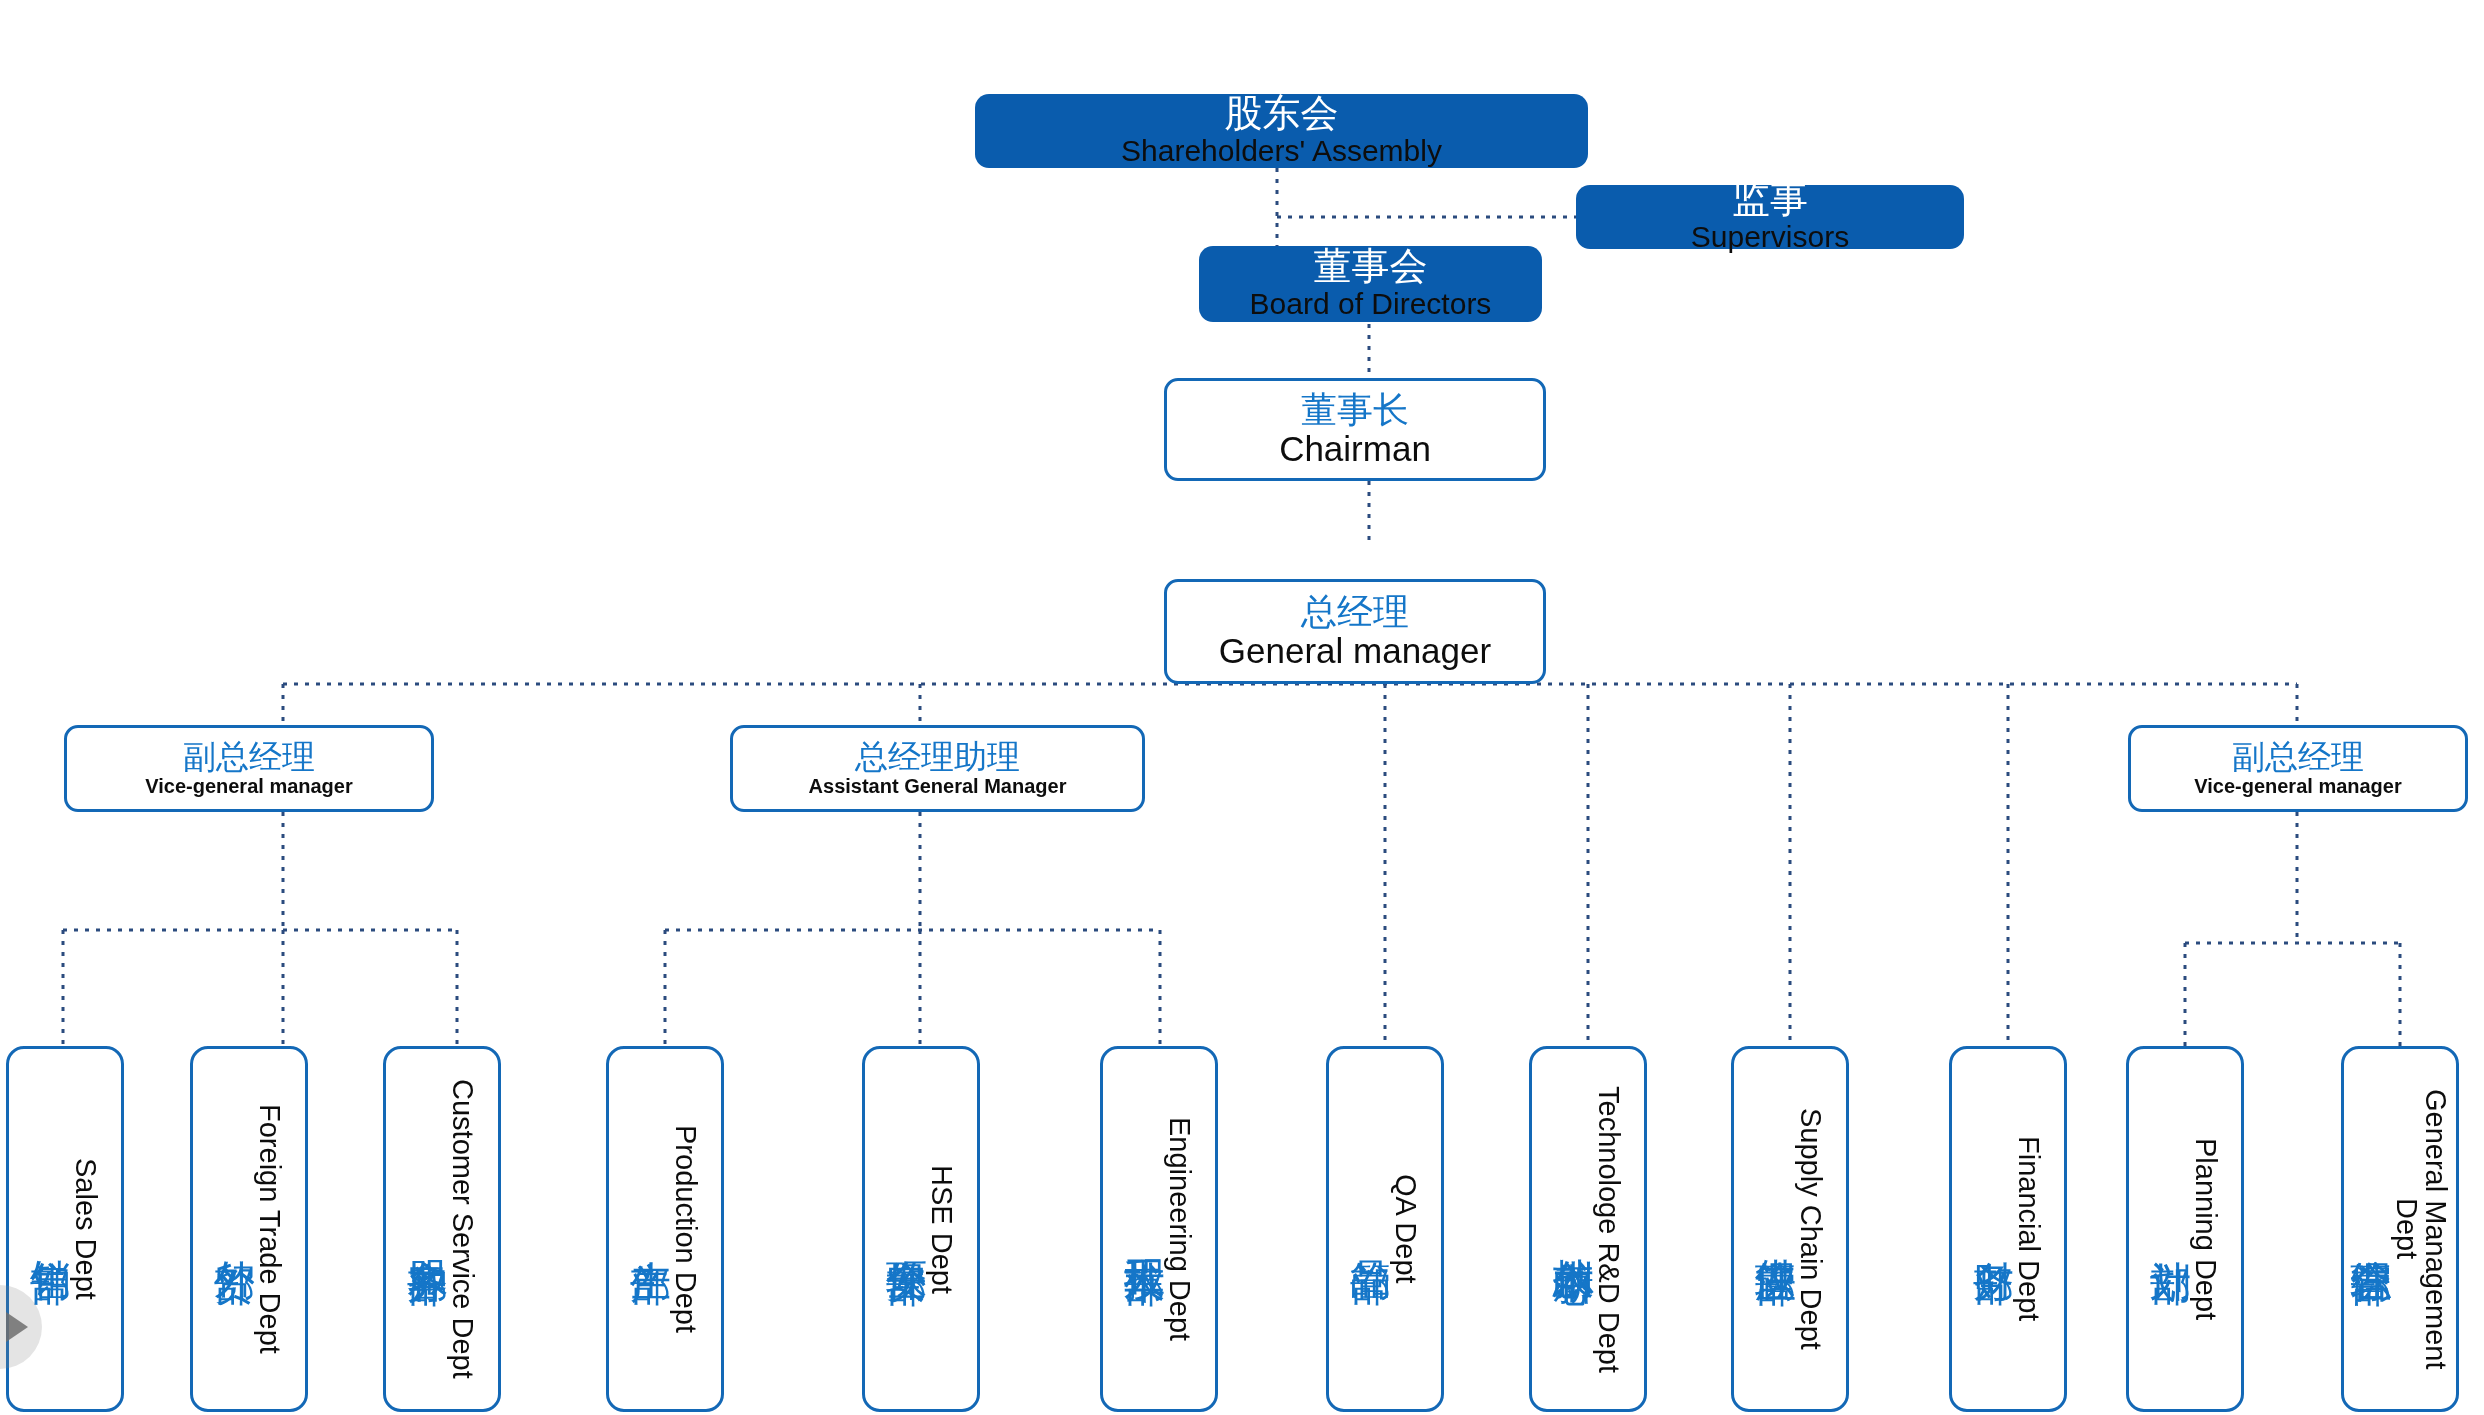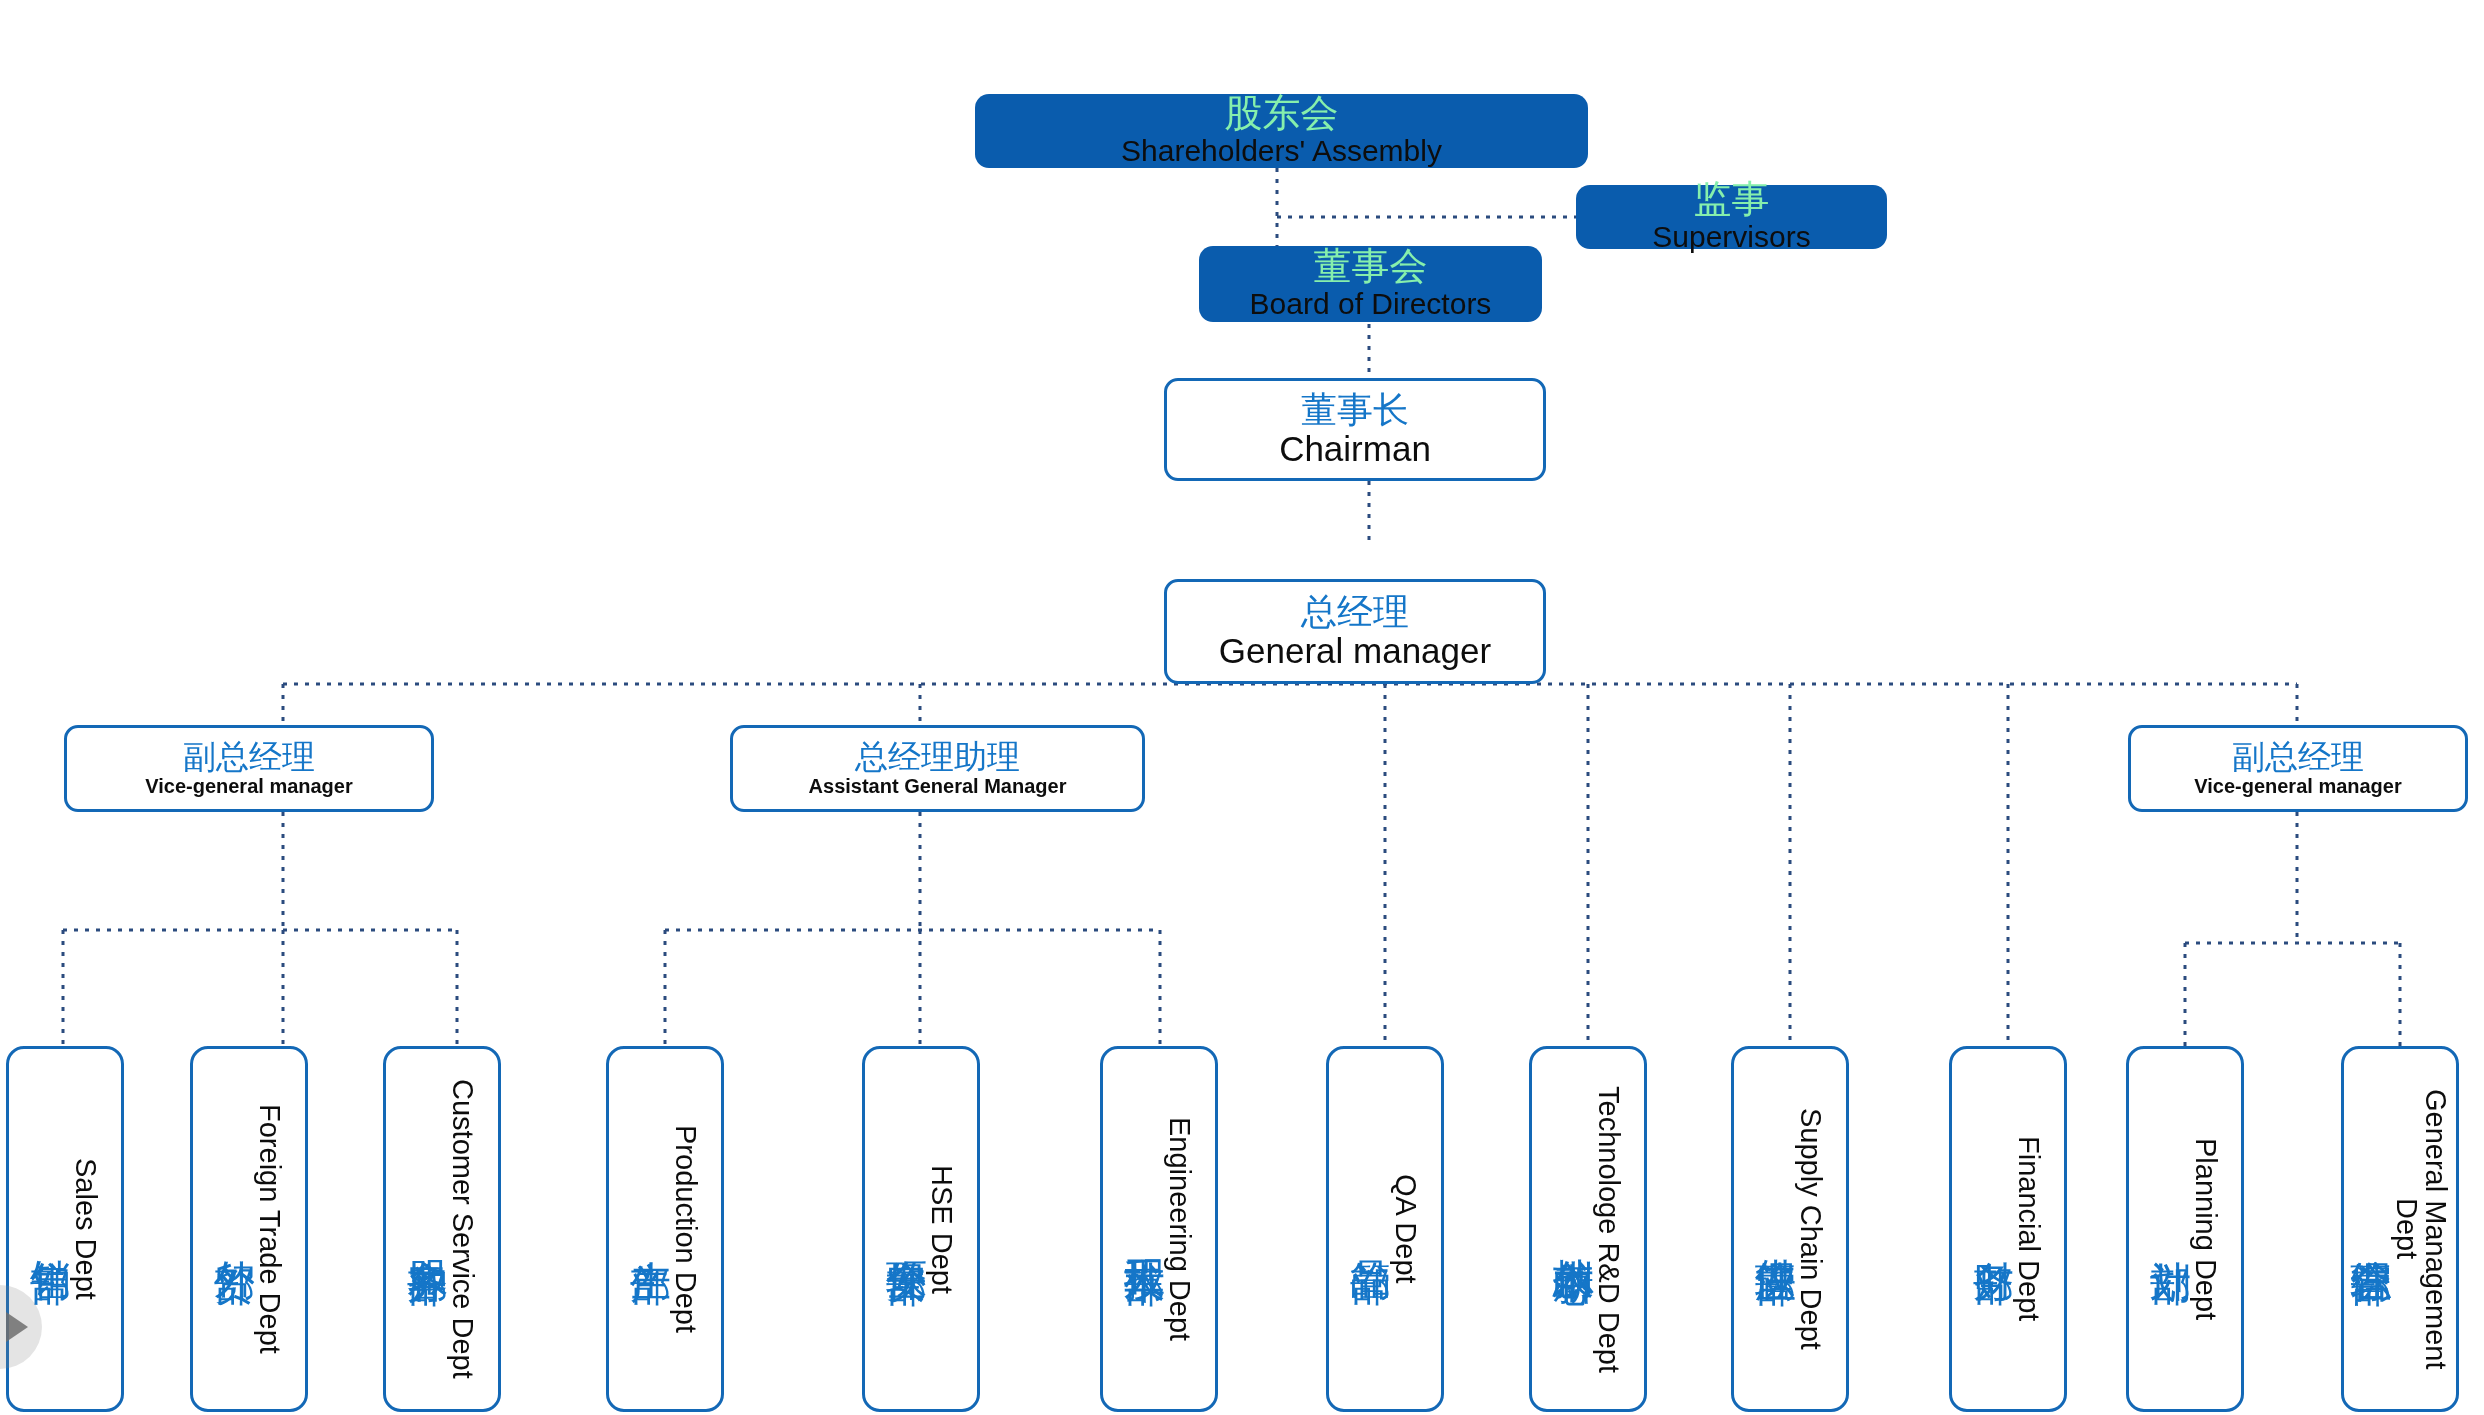--- a/index.html
+++ b/index.html
@@ -45,21 +45,21 @@
   .node.outline {
     background: #ffffff;
     border: 3px solid #1368B6;
   }
 
   .cn {
     color: #1576C8;
     line-height: 1.05;
     white-space: nowrap;
   }
-  .node.filled .cn { color: #86efac; }
+  .node.filled .cn { color: #ffffff; }
   .en {
     color: #0d0d0d;
     line-height: 1.12;
     white-space: nowrap;
   }
 
   
   .tier-top .cn { font-size: 38px; }
   .tier-top .en { font-size: 30px; }
 
@@ -167,21 +167,21 @@
       <path d="M2185 943 L2185 1046"></path>
       <path d="M2400 943 L2400 1046"></path>
     </g>
   </svg>
 
   <div class="node filled tier-top" style="left:975px; top:94px; width:613px; height:74px;">
     <div class="cn">股东会</div>
     <div class="en">Shareholders' Assembly</div>
   </div>
 
-  <div class="node filled tier-top" style="left:1576px; top:185px; width:311px; height:64px;">
+  <div class="node filled tier-top" style="left:1576px; top:185px; width:388px; height:64px;">
     <div class="cn">监事</div>
     <div class="en">Supervisors</div>
   </div>
 
   <div class="node filled tier-top" style="left:1199px; top:246px; width:343px; height:76px;">
     <div class="cn">董事会</div>
     <div class="en">Board of Directors</div>
   </div>
 
   <div class="node outline tier-exec" style="left:1164px; top:378px; width:382px; height:103px;">

